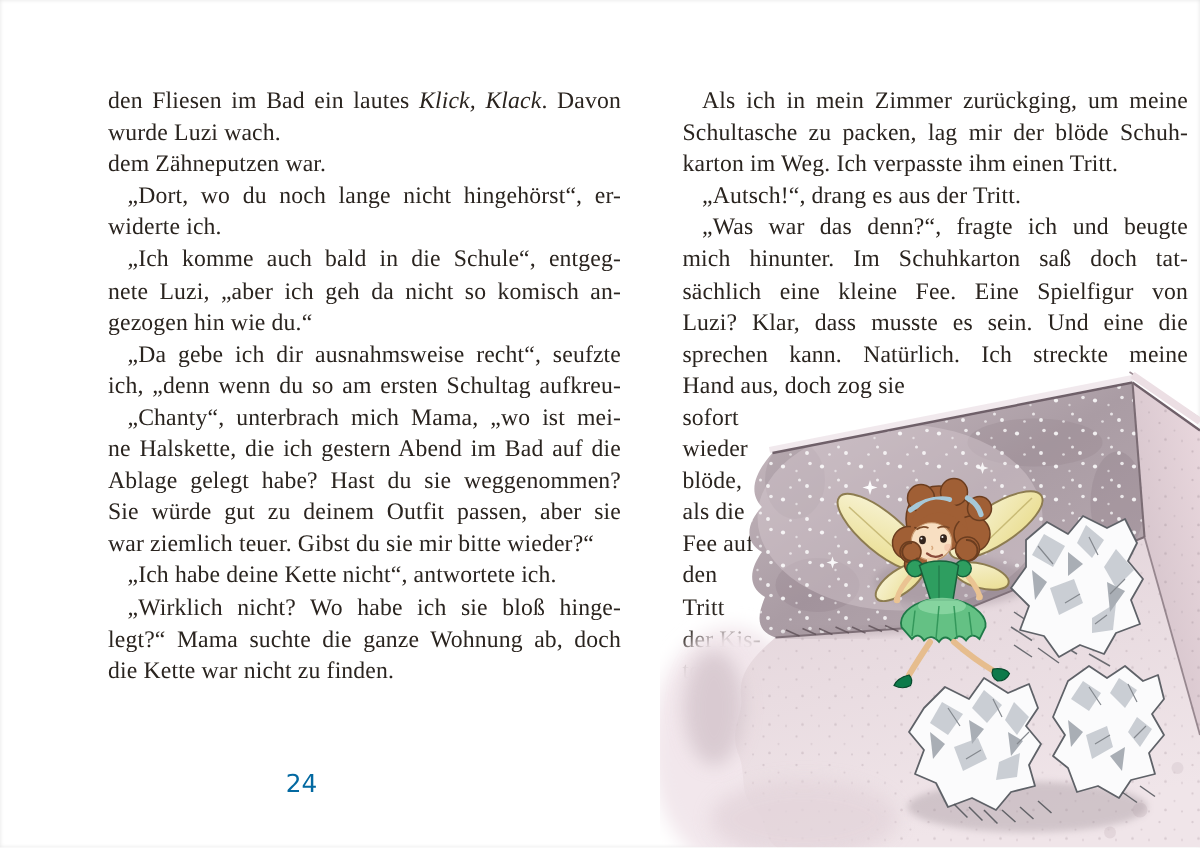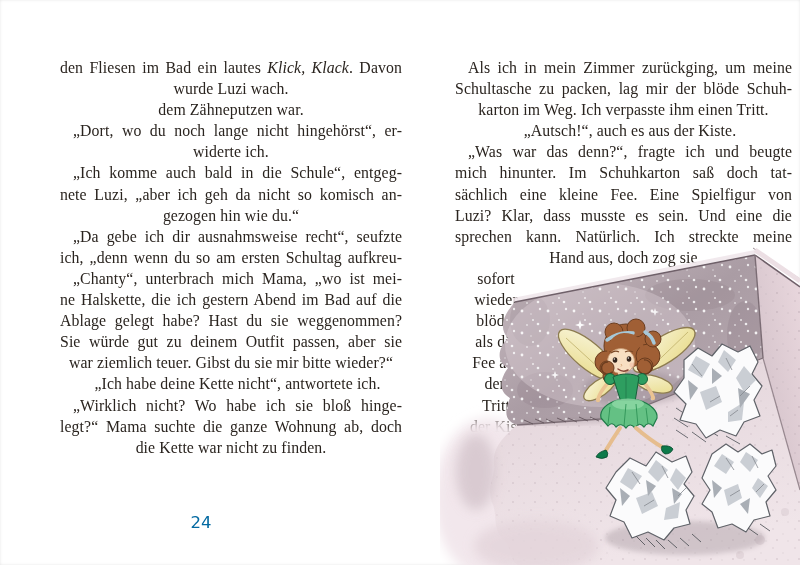--- a/index.html
+++ b/index.html
@@ -6,23 +6,23 @@
   #spread{
     position:relative;width:800px;height:565px;background:#ffffff;
     overflow:hidden;box-shadow:inset 0 0 3px #e4e4e4;
     font-family:"Liberation Serif", serif;
   }
   .page-text{
     position:absolute;top:57px;
     font-size:15.8px;line-height:21.1px;color:#2a241f;
     letter-spacing:0.1px;
   }
-  #left-lines{left:60px;width:342px;}
+  #left-lines{left:72px;width:342px;}
   #right-lines{left:455px;width:337px;}
-  .line{height:21.1px;overflow:visible;text-align:center;}
+  .line{height:21.1px;overflow:visible;}
   .line.just{text-align:justify;text-align-last:justify;text-justify:inter-word;}
   .line.ind{text-indent:13px;}
   .line.narrow{width:82px;}
   .line i{font-style:italic;}
   #page-number{
     position:absolute;left:184px;top:513px;width:34px;text-align:center;
     font-family:"DejaVu Sans", sans-serif;font-size:16.5px;color:#0369a1;
   }
   #illu{position:absolute;left:440px;top:240px;width:360px;height:325px;pointer-events:none;}
 </style>
@@ -52,21 +52,21 @@
       <div class="line just">legt?“ Mama suchte die ganze Wohnung ab, doch</div>
       <div class="line">die Kette war nicht zu finden.</div>
     </div>
 
   <div id="page-number">24</div>
 
   <div id="right-lines" class="page-text">
       <div class="line just ind">Als ich in mein Zimmer zurückging, um meine</div>
       <div class="line just">Schultasche zu packen, lag mir der blöde Schuh-</div>
       <div class="line">karton im Weg. Ich verpasste ihm einen Tritt.</div>
-      <div class="line ind">„Autsch!“, auch es aus der Kiste.</div>
+      <div class="line ind">„Autsch!“, drang es aus der Tritt.</div>
       <div class="line just ind">„Was war das denn?“, fragte ich und beugte</div>
       <div class="line just">mich hinunter. Im Schuhkarton saß doch tat-</div>
       <div class="line just">sächlich eine kleine Fee. Eine Spielfigur von</div>
       <div class="line just">Luzi? Klar, dass musste es sein. Und eine die</div>
       <div class="line just">sprechen kann. Natürlich. Ich streckte meine</div>
       <div class="line">Hand aus, doch zog sie</div>
       <div class="line narrow">sofort</div>
       <div class="line narrow">wieder</div>
       <div class="line narrow">blöde,</div>
       <div class="line narrow">als die</div>

